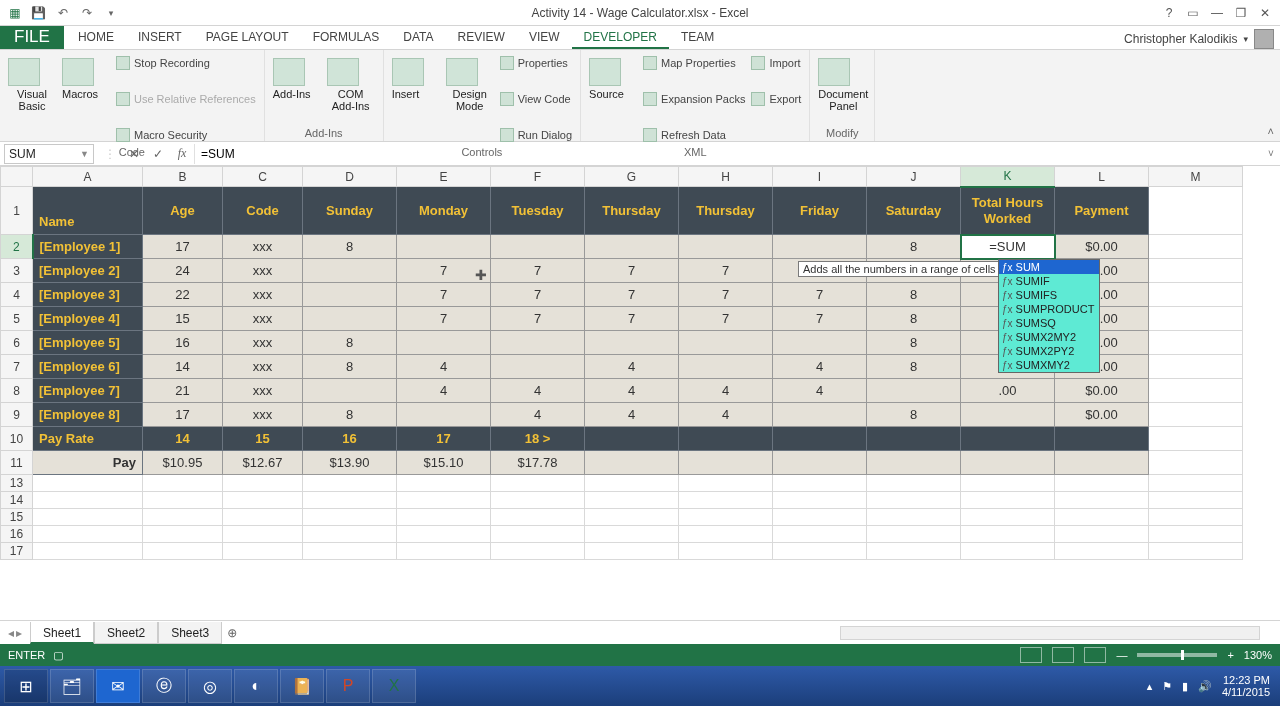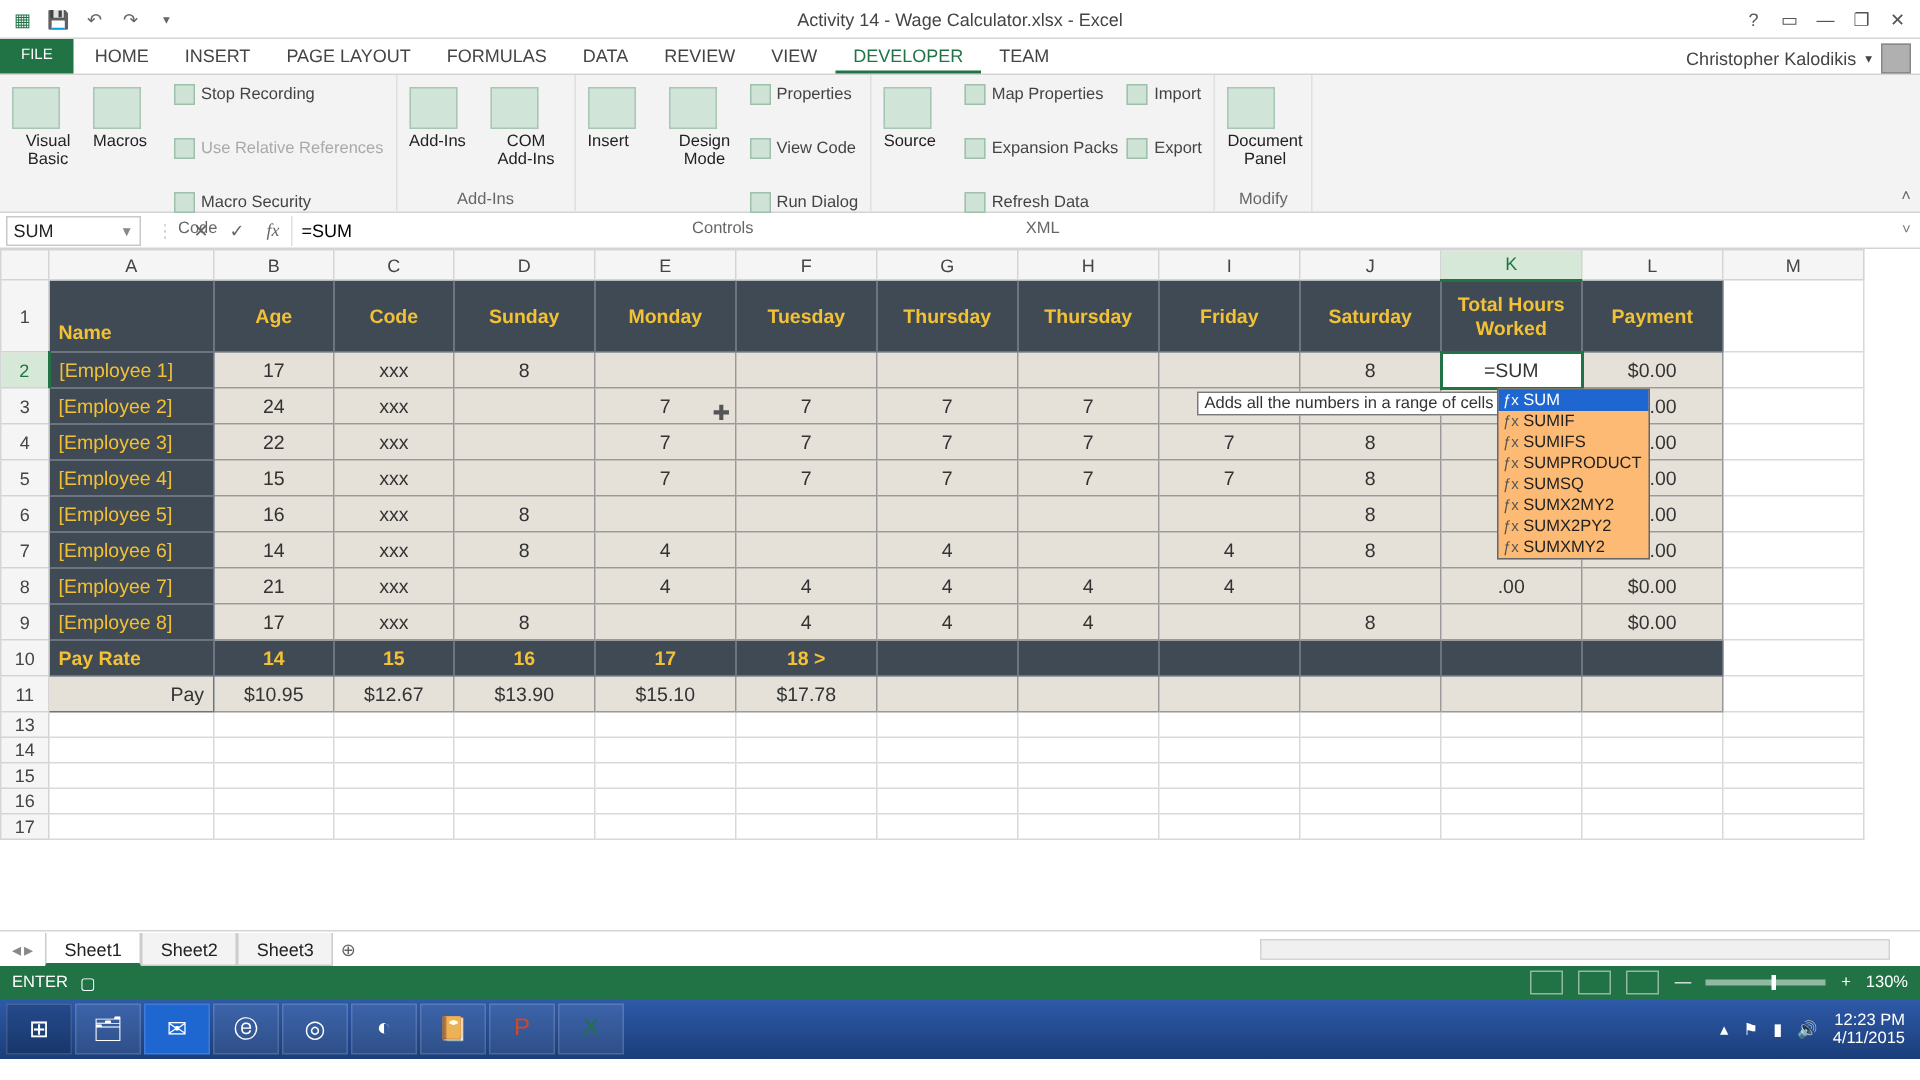--- a/index.html
+++ b/index.html
@@ -4,21 +4,21 @@
 <style>
 html,body{margin:0;padding:0;font-family:"Segoe UI",Tahoma,sans-serif;font-size:12px;color:#222;background:#fff;overflow:hidden;width:1280px;height:720px}
 *{box-sizing:border-box}
 .titlebar{height:26px;background:#fff;border-bottom:1px solid #d4d4d4;display:flex;align-items:center;padding:0 4px;position:relative}
 .qat{display:flex;gap:2px;align-items:center}
 .qat .qbtn{width:22px;height:22px;display:flex;align-items:center;justify-content:center;color:#666;cursor:pointer}
 .title-center{position:absolute;left:0;right:0;text-align:center;font-size:12px;color:#444;pointer-events:none}
 .win-ctrl{margin-left:auto;display:flex;gap:2px;color:#555}
 .win-ctrl span{width:22px;text-align:center;cursor:pointer}
 .ribbon-tabs{height:24px;background:#fff;display:flex;align-items:flex-end;border-bottom:1px solid #d4d4d4}
-.file-tab{background:#217346;color:#fff;height:24px;line-height:24px;padding:0 14px;font-size:10px;margin-right:2px}
+.file-tab{background:#217346;color:#fff;height:24px;line-height:24px;padding:0 14px;font-size:17px;margin-right:2px}
 .rtab{padding:0 12px;height:24px;line-height:24px;font-size:12px;color:#444;cursor:pointer}
 .rtab.active{color:#217346;border-bottom:2px solid #217346}
 .user-area{margin-left:auto;display:flex;align-items:center;gap:6px;padding-right:6px;font-size:12px;color:#444}
 .avatar{width:20px;height:20px;background:#b0b0b0;border:1px solid #888}
 .ribbon{height:92px;background:#f3f3f3;border-bottom:1px solid #d4d4d4;display:flex;position:relative}
 .rgroup{border-right:1px solid #e0e0e0;padding:4px 8px 2px 8px;display:flex;flex-direction:column;justify-content:space-between}
 .rgroup .label{text-align:center;font-size:11px;color:#666;padding-top:2px}
 .rbtns{display:flex;gap:6px;align-items:flex-start}
 .bigbtn{display:flex;flex-direction:column;align-items:flex-start;width:48px;padding-top:4px;cursor:pointer}
 .bigbtn .ic{width:32px;height:28px;background:#d0e4d8;border:1px solid #a9c6b4}
@@ -39,29 +39,29 @@
 table.grid{border-collapse:collapse;table-layout:fixed}
 .colhdr td,.colhdr th{background:#f5f5f5;border:1px solid #d4d4d4;height:20px;text-align:center;font-size:12px;color:#444;font-weight:normal}
 .corner{width:32px;background:#f5f5f5;border:1px solid #d4d4d4}
 .colhdr .sel{background:#d6e9d8;border-bottom:2px solid #217346;color:#217346}
 .rowhdr{width:32px;background:#f5f5f5;border:1px solid #d4d4d4;text-align:center;font-size:12px;color:#444}
 .rowhdr.sel{background:#d6e9d8;border-right:2px solid #217346;color:#217346}
 td.cell{border:1px solid #999;height:24px;padding:0 6px;font-size:13px;background:#e5e1d8;text-align:center;color:#333}
 td.empty{border:1px solid #d9d9d9;background:#fff}
 tr.hdr-row td.cell{background:#3f4a54;color:#f2c136;font-weight:bold;height:48px;line-height:1.2;border:1px solid #6b7580}
 tr.hdr-row td.cell.first{text-align:left;vertical-align:bottom;padding-bottom:4px}
-td.cell.first{text-align:left;background:#3f4a54;color:#f2c136;font-weight:normal;border:1px solid #6b7580}
+td.cell.first{text-align:left;background:#3f4a54;color:#f2c136;font-weight:bold;border:1px solid #6b7580}
 tr.payrate td.cell{background:#3f4a54;color:#f2c136;font-weight:bold;border:1px solid #6b7580}
 tr.payrate td.cell.first{text-align:left}
 tr.pay td.cell{background:#e5e1d8;color:#333}
 tr.pay td.cell.first{text-align:right}
 td.activecell{background:#fff !important;outline:2px solid #217346;outline-offset:-1px}
 .cross-cursor{position:absolute;left:475px;top:101px;font-size:14px;color:#555;pointer-events:none}
 .tooltip{position:absolute;left:798px;top:95px;background:#fff;border:1px solid #7a7a7a;font-size:11px;padding:1px 4px;color:#333;z-index:5}
-.autocomp{position:absolute;left:998px;top:93px;width:102px;background:#fdba74;border:1px solid #666;font-size:11px;z-index:6}
+.autocomp{position:absolute;left:998px;top:93px;width:102px;background:#5eead4;border:1px solid #666;font-size:11px;z-index:6}
 .autocomp .op{display:flex;align-items:center;gap:3px;padding:1px 3px;cursor:pointer;white-space:nowrap}
 .autocomp .op .fic{font-size:10px;color:#555}
 .autocomp .op.sel{background:#1e66d0;color:#fff}
 .autocomp .op.sel .fic{color:#fff}
 .sheet-tabs{height:24px;border-top:1px solid #d4d4d4;display:flex;align-items:center;background:#fff;font-size:12px}
 .sheet-nav{display:flex;gap:2px;padding:0 8px;color:#888}
 .stab{padding:0 12px;height:22px;line-height:22px;border:1px solid #ccc;border-top:none;background:#f3f3f3;cursor:pointer}
 .stab.active{background:#fff;border-bottom:2px solid #217346}
 .addsheet{width:20px;text-align:center;color:#666;cursor:pointer}
 .hscroll{flex:1;display:flex;justify-content:flex-end;padding-right:20px}

